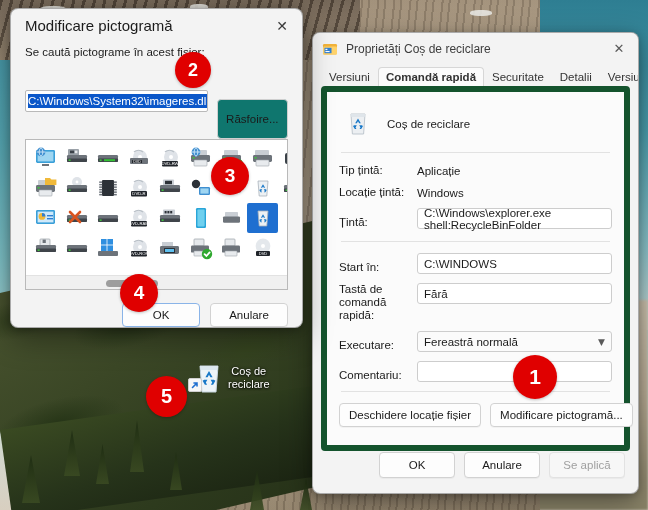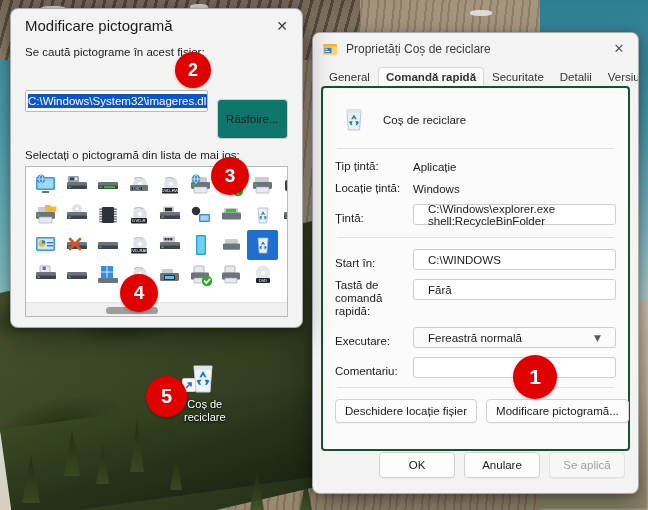--- a/index.html
+++ b/index.html
@@ -125,34 +125,34 @@
     border:1px solid transparent; border-bottom:none;
     position:relative; top:1px;
   }
   .tab.active {
     background:#fbfbfb; border-color:#d7d7d7;
     border-top-left-radius:4px; border-top-right-radius:4px;font-weight:bold;
   }
 
   .tabpanel {
     margin:0 8px 0 8px; height:365px;
-    background:#fbfbfb; border:2px solid #14532d; border-radius:4px;
+    background:#fbfbfb; border:6px solid #14532d; border-radius:4px;
     padding:12px 12px 0 12px; position:relative;
   }
   .app-head { display:flex; align-items:center; gap:14px; margin:4px 0 2px 4px; }
   .app-head .lbl { font-size:11.5px; color:#1b1b1b; }
   .hr { height:1px; background:#e2e2e2; margin:12px 2px 11px 2px; }
 
   .frow { display:flex; align-items:flex-end; margin-bottom:9px; }
   .frow .flabel { width:78px; flex:0 0 78px; font-size:11.5px; color:#1b1b1b; line-height:13px; }
   .frow .fvalue-plain { font-size:11.5px; color:#1b1b1b; }
   .finput {
     flex:1 1 auto; height:21px; background:#fff;
     border:1px solid #cdcdcd; border-radius:3px;
-    display:flex; align-items:center; padding:0 14px;
+    display:flex; align-items:center; padding:0 6px;
     font-size:11.5px; color:#1b1b1b;
   }
   .finput.combo { justify-content:space-between; background:#fbfbfb; }
   .chev { color:#5a5a5a; font-size:9px; font-family:"DejaVu Sans", sans-serif; }
 
   .btnrow { display:flex; gap:9px; margin-top:13px; }
   .btn {
     background:#fdfdfd; border:1px solid #d2d2d2; border-radius:4px;
     padding:5px 9px; font-size:11.5px; color:#1b1b1b; white-space:nowrap;
     box-shadow:0 1px 0 rgba(0,0,0,.035);
@@ -212,22 +212,22 @@
   }
   .hscroll-thumb {
     position:absolute; left:80px; top:4px; width:52px; height:7px;
     background:#9d9d9d; border-radius:4px;
   }
   .ico-footer { display:flex; justify-content:flex-end; gap:10px; padding:13px 14px 0 0; }
   .ico-footer .btn { min-width:78px; padding:5px 10px; }
 
   
   #desktop-icon {
-    position:absolute; left:184px; top:358px; width:76px;
-    display:flex; flex-direction:column; align-items:flex-start;
+    position:absolute; left:190px; top:358px; width:76px;
+    display:flex; flex-direction:row; align-items:center;
   }
   #desktop-icon .dlabel {
     margin-top:2px; font-size:11px; color:#fff; line-height:13px;
     text-align:center; text-shadow:0 1px 2px rgba(0,0,0,.85), 0 0 3px rgba(0,0,0,.7);
   }
   .shortcut-badge {
     position:absolute; left:10px; top:22px; width:14px; height:14px;
     background:#f7f7f7; border:1px solid #cfcfcf; border-radius:2px;
     display:flex; align-items:center; justify-content:center;
   }
@@ -305,21 +305,21 @@
         <rect x="2.5" y="6.8" width="7" height="5.4" fill="#2f7fd4"></rect>
         <rect x="3.4" y="7.8" width="2" height="1.3" fill="#fff"></rect>
         <rect x="3.4" y="10" width="4.2" height="1.1" fill="#fff"></rect>
       </svg>
     </span>
     <span class="props-title-text">Proprietăți Coș de reciclare</span>
     <span class="props-close">✕</span>
   </div>
 
   <div class="tabstrip">
-    <div class="tab">General</div>
+    <div class="tab">Versiuni</div>
     <div class="tab active">Comandă rapidă</div>
     <div class="tab">Securitate</div>
     <div class="tab">Detalii</div>
     <div class="tab">Versiuni anterioare</div>
   </div>
 
   <div class="tabpanel">
 
     <div class="app-head">
       <span>
@@ -404,21 +404,20 @@
   <div class="ico-body">
     <div class="ico-label">Se caută pictograme în acest fișier:</div>
 
     <div class="ico-pathrow">
       <span class="ico-pathinput">
         <span class="sel">C:\Windows\System32\imageres.dll</span>
       </span>
       <span class="btn-browse">Răsfoire...</span>
     </div>
 
-    <div class="ico-label2">Selectați o pictogramă din lista de mai jos:</div>
 
     <div class="ico-grid-wrap">
       <div class="ico-grid" id="icon-grid">
           <div class="ico-cell">
             <svg width="24" height="24" viewBox="0 0 24 24">
               <rect x="2" y="4" width="19" height="13" rx="1.4" fill="#3a9fd8"></rect>
               <rect x="3.6" y="5.6" width="15.8" height="9.8" fill="#9fd6f2"></rect>
               <rect x="8" y="18" width="7" height="2" fill="#6d737a"></rect>
               <circle cx="7" cy="6" r="4.4" fill="#3f8fd0"></circle>
               <path d="M2.6 6 h8.8 M7 1.6 a6 6 0 0 1 0 8.8 M7 1.6 a6 6 0 0 0 0 8.8" stroke="#dff0fb" stroke-width=".8" fill="none"></path>

